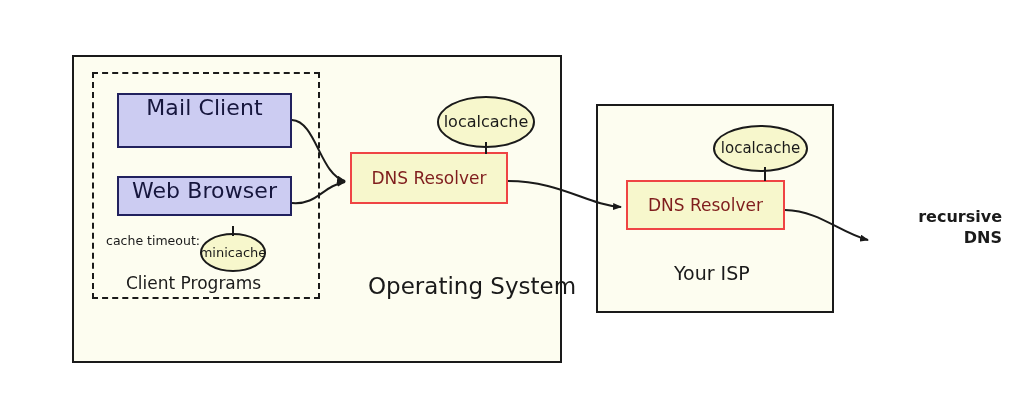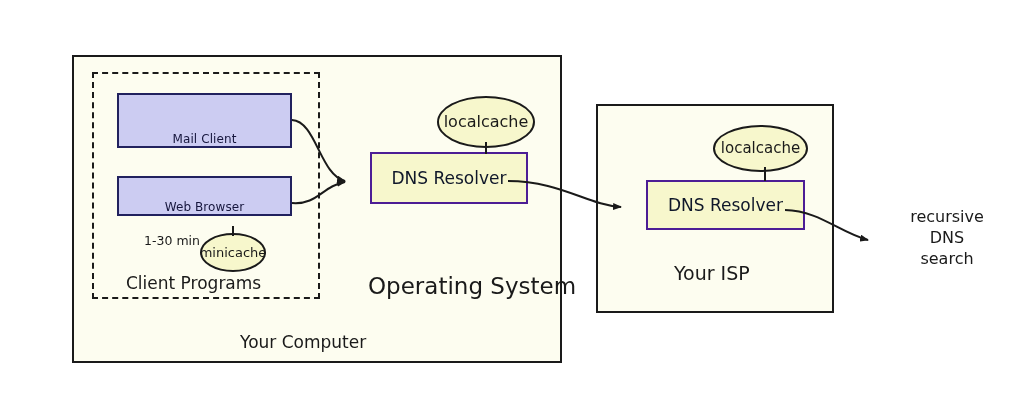--- a/index.html
+++ b/index.html
@@ -27,35 +27,35 @@
     background:transparent;
     box-sizing:border-box;
   }
 
   
   .app-box{
     position:absolute;
     background:#ccccf2;
     border:2px solid #21215e;
     box-sizing:border-box;
-    display:flex;align-items:flex-end;justify-content:center;
-    font-size:12px;color:#16163d;
+    display:flex;align-items:flex-start;justify-content:center;
+    font-size:22px;color:#16163d;
     letter-spacing:.1px;
   }
   #mail-client{left:117px;top:93px;width:175px;height:55px;}
   #web-browser{left:117px;top:176px;width:175px;height:40px;}
 
   
   .resolver-box{
     position:absolute;
     background:#f7f7cc;
-    border:2px solid #4c1d95;
+    border:2px solid #ef4444;
     box-sizing:border-box;
     display:flex;align-items:center;justify-content:center;
-    font-size:17px;color:#0f172a;margin-left:20px;
+    font-size:17px;color:#7f1d1d;
   }
   #os-resolver{left:350px;top:152px;width:158px;height:52px;}
   #isp-resolver{left:626px;top:180px;width:159px;height:50px;}
 
   
   .cache-ellipse{
     position:absolute;
     background:#f7f7cc;
     border:2px solid #1a1a1a;
     border-radius:50%;
@@ -83,21 +83,21 @@
   #label-your-computer{left:240px;top:332px;font-size:17px;}
   #label-your-isp{left:674px;top:262px;font-size:19px;}
 
   #cache-timeout{
     position:absolute;left:100px;top:233px;width:100px;
     font-size:12.5px;line-height:1.35;text-align:right;color:#1a1a1a;
   }
 
   #recursive-label{
     position:absolute;left:892px;top:206px;width:110px;
-    font-size:16px;line-height:1.32;text-align:center;color:#1a1a1a;
+    font-size:16px;line-height:1.32;text-align:right;color:#1a1a1a;font-weight:bold;
   }
 
   svg.wires{position:absolute;left:0;top:0;width:1024px;height:410px;
     pointer-events:none;overflow:visible;}
 </style>
 </head>
 <body>
 
 <div id="stage">
 
@@ -155,27 +155,25 @@
 
     <path d="M508,181 C560,181 588,205 621,207" fill="none" stroke="#1a1a1a" stroke-width="2" marker-end="url(#arrowhead)"></path>
 
     <path d="M785,210 C820,211 840,233 868,240" fill="none" stroke="#1a1a1a" stroke-width="2" marker-end="url(#arrowhead)"></path>
   </svg>
 
   <div class="label" id="label-client-programs">Client Programs</div>
 
   <div class="label" id="label-operating-system">Operating System</div>
 
-  <div class="label" id="label-your-computer">Your Computer</div>
 
   <div class="label" id="label-your-isp">Your ISP</div>
 
   <div id="cache-timeout">
-    <div>1-30 min</div>
+    <div>cache timeout:</div>
   </div>
 
   <div id="recursive-label">
     <div>recursive</div>
     <div>DNS</div>
-    <div>search</div>
   </div>
 
 </div>
 
 </body></html>

